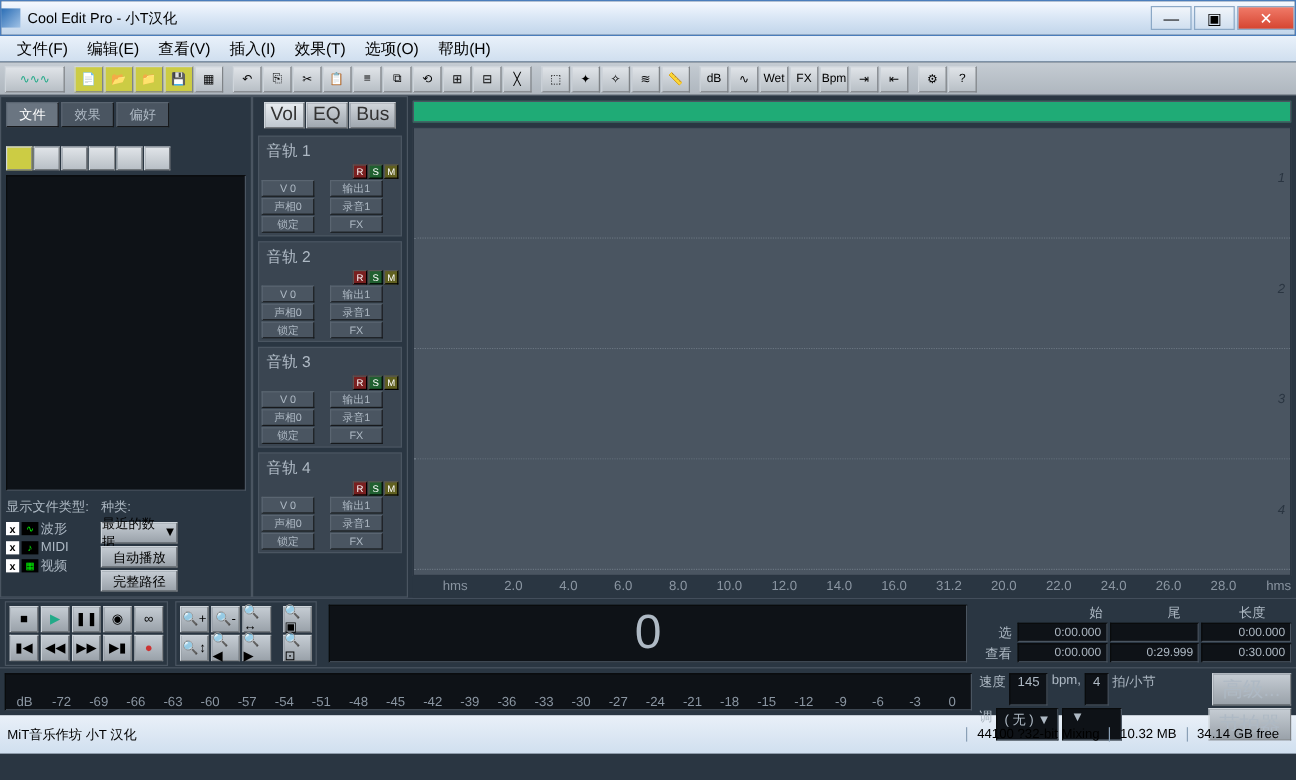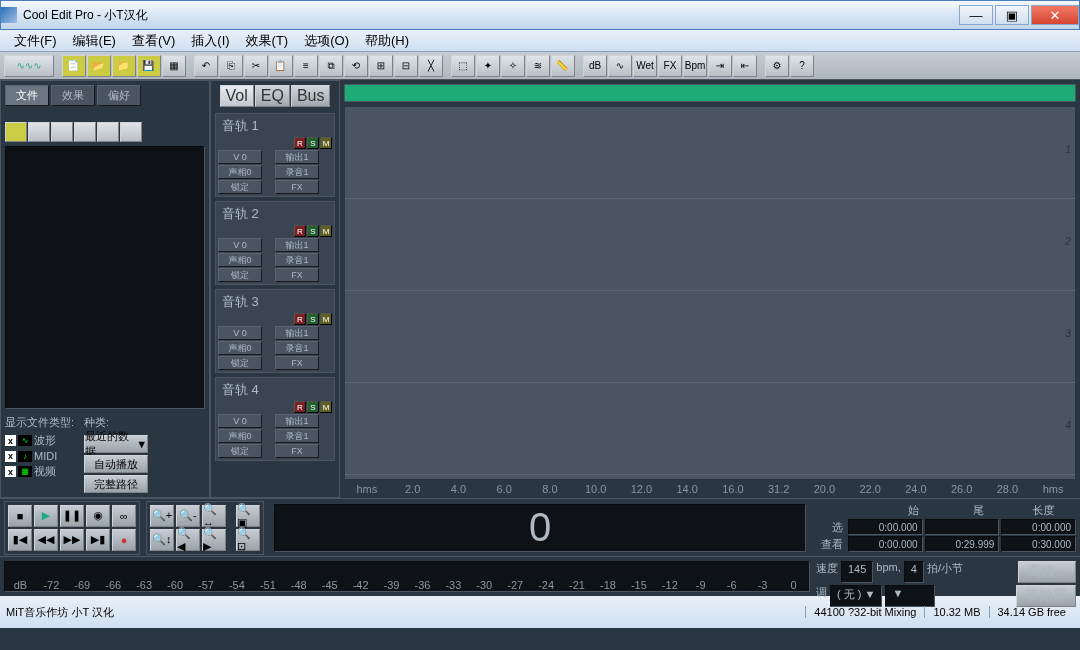--- a/index.html
+++ b/index.html
@@ -42,40 +42,40 @@
 .tctl{width:36px;height:14px;background:#4a5561;border:1px outset #5a6571;color:#aeb9c4;font-size:9px;display:flex;align-items:center;justify-content:center}
 .tctl.half{width:44px}
 .rsm{width:12px;height:12px;border:1px outset #555;font-size:8px;display:flex;align-items:center;justify-content:center;color:#fff}
 .rsm.r{background:#7a2020}.rsm.s{background:#206030}.rsm.m{background:#606020}
 .rightpanel{flex:1;background:#2a3642;display:flex;flex-direction:column}
 .overview{height:18px;background:#1fab76;margin:4px;border:1px solid #4a5561}
 .tracks{flex:1;background:#4a5561;margin:0 4px;position:relative;border:1px solid #2a3541}
 .tlane{height:92px;background:#4a5561;border-bottom:1px dotted #6a7581;position:relative}
 .tlane .num{position:absolute;right:4px;top:40%;color:#2a3541;font-style:italic}
 .timeruler{height:18px;background:#2a3642;margin:0 4px;display:flex;color:#8a95a1;font-size:10px;align-items:center}
-.timeruler span{flex:1;text-align:center}
+.timeruler span{flex:1;text-align:right}
 .transport{height:58px;background:#2a3642;display:flex;align-items:center;padding:4px;gap:6px;border-top:1px solid #4a5561}
 .tgrp{background:#2a3642;border:1px solid #4a5561;padding:3px;display:flex;flex-direction:column;gap:2px}
 .trow3{display:flex;gap:2px}
 .pbtn{width:24px;height:22px;background:linear-gradient(#c5ccd3,#9aa2aa);border:1px outset #cfd5db;display:flex;align-items:center;justify-content:center;font-size:11px}
 .bigtime{flex:1;height:48px;background:#0e1217;border:1px inset #4a5561;display:flex;align-items:center;justify-content:center;color:#aeb9c4;font-size:40px;margin:0 4px}
 .selgrid{width:260px;display:flex;flex-direction:column;gap:1px}
 .selhdr{display:flex;color:#aeb9c4;font-size:11px}
 .selhdr span{flex:1;text-align:center}
 .selrow{display:flex;gap:2px;align-items:center}
 .selrow .lbl{width:30px;color:#aeb9c4;text-align:right;padding-right:3px}
 .selcell{flex:1;height:16px;background:#0e1217;border:1px inset #4a5561;color:#aeb9c4;display:flex;align-items:center;justify-content:flex-end;padding-right:4px;font-size:10px}
 .meter{height:40px;background:#2a3642;display:flex;padding:4px;gap:6px;border-top:1px solid #4a5561}
 .mdisplay{flex:1;background:#0e1217;border:1px inset #4a5561;position:relative}
 .mscale{display:flex;color:#8a95a1;font-size:9px;position:absolute;bottom:0;width:100%}
 .mscale span{flex:1;text-align:center}
 .tempo{width:260px;display:flex;flex-direction:column;gap:2px}
 .temprow{display:flex;gap:3px;color:#aeb9c4;font-size:11px}
 .tval{background:#0e1217;border:1px inset #4a5561;color:#aeb9c4;padding:1px 6px}
-.tbn{background:linear-gradient(#c5ccd3,#9aa2aa);border:1px outset #cfd5db;padding:1px 8px;font-size:14px}
+.tbn{background:linear-gradient(#c5ccd3,#9aa2aa);border:1px outset #cfd5db;padding:1px 8px;font-size:17px}
 .statusbar{height:32px;background:linear-gradient(#e9f0f8,#d0dfef);display:flex;align-items:center;padding:0 6px;color:#000;font-size:11px}
 .statusbar .sitem{border-left:1px solid #8aa0b6;padding:0 8px}
 .statusbar .spacer{flex:1}
 .green{color:#2a8}
 .yellow{background:#cc4}
 </style>
 </head>
 <body>
 
 <div class="titlebar">

